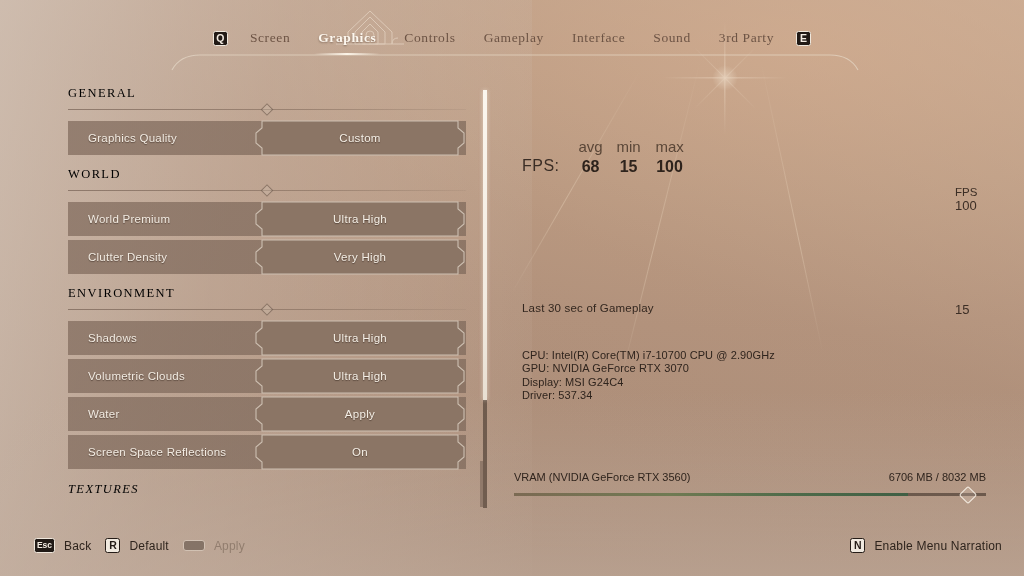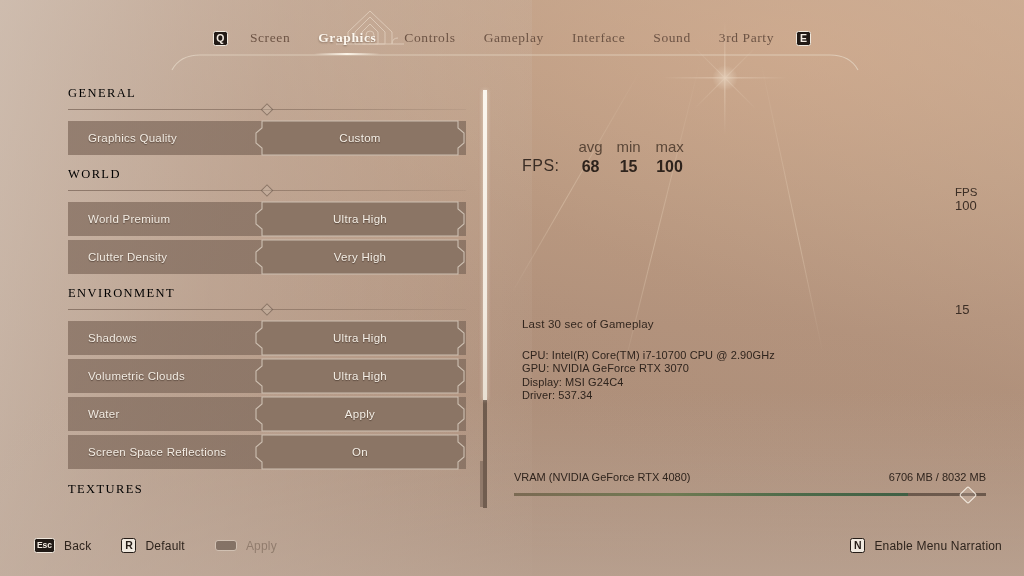--- a/index.html
+++ b/index.html
@@ -191,21 +191,21 @@
     position:absolute; left:455px; top:100px; width:62px;
     font-size:11.5px; color:#3c2e25; line-height:13px;
   }
   .graph-axis .fps-t { display:block; }
   .graph-axis .fps-max { display:block; font-size:13px; }
   .graph-axis-min {
     position:absolute; left:455px; top:216px;
     font-size:13px; color:#3c2e25;
   }
   .graph-caption {
-    position:absolute; left:22px; top:232px;
+    position:absolute; left:22px; top:216px;
     font-size:11.5px; color:#33271f; letter-spacing:.2px;
   }
   .sysinfo {
     position:absolute; left:22px; top:263px;
     font-size:11px; color:#2f241d; line-height:13.4px; letter-spacing:.1px;
   }
   .sysinfo div { white-space:nowrap; }
 
   .vram {
     position:absolute; left:-4px; top:385px; width:460px;
@@ -231,21 +231,21 @@
   }
   .vram-divider {
     position:absolute; left:-16px; top:-10px; width:3px; height:46px;
     background:rgba(120,100,86,.6);
   }
 
   
   #bottombar {
     position:absolute; left:0; bottom:0; width:1024px; height:56px; z-index:6;
   }
-  .bb-left { position:absolute; left:34px; top:18px; display:flex; align-items:center; gap:30px; }
+  .bb-left { position:absolute; left:34px; top:18px; display:flex; align-items:center; gap:14px; }
   .bb-right { position:absolute; right:22px; top:18px; display:flex; align-items:center; }
   .bb-item { display:flex; align-items:center; gap:9px; cursor:pointer; }
   .bb-item .bb-label { font-size:12px; color:#2e241d; letter-spacing:.2px; }
   .bb-item.disabled { opacity:.42; cursor:default; }
   .bb-item.disabled .bb-label { color:#58473a; }
 </style>
 </head>
 <body>
 
 <div id="bg">
@@ -380,21 +380,21 @@
   <div class="row">
     <span class="row-label">Screen Space Reflections</span>
     <span class="pill">
       <svg viewBox="0 0 212 36" preserveAspectRatio="none" xmlns="http://www.w3.org/2000/svg">
         <path d="M8 1 L204 1 L204 8 L210 13 L210 23 L204 28 L204 35 L8 35 L8 28 L2 23 L2 13 L8 8 Z" fill="#8b7565" stroke="#cdbfb1" stroke-width="1.1"></path>
       </svg>
       <span class="pill-text">On</span>
     </span>
   </div>
 
-  <div class="sec-title" style="margin-top:13px;">TEXTURES</div>
+  <div class="sec-title" style="margin-top:13px;font-style:italic;">TEXTURES</div>
 
 </div>
 
 <div id="scrollbar">
   <div class="track"></div>
   <div class="thumb"></div>
 </div>
 
 <div id="stats">
 
@@ -446,21 +446,21 @@
   <div class="sysinfo">
     <div>CPU: Intel(R) Core(TM) i7-10700 CPU @ 2.90GHz</div>
     <div>GPU: NVIDIA GeForce RTX 3070</div>
     <div>Display: MSI G24C4</div>
     <div>Driver: 537.34</div>
   </div>
 
   <div class="vram">
     <div class="vram-divider"></div>
     <div class="vbar-head">
-      <span class="vtitle">VRAM (NVIDIA GeForce RTX 4080)</span>
+      <span class="vtitle">VRAM (NVIDIA GeForce RTX 3560)</span>
       <span class="vval">6706 MB / 8032 MB</span>
     </div>
     <div class="vtrack">
       <div class="vfill"></div>
     </div>
     <div class="vhandle"></div>
   </div>
 </div>
 
 <div id="bottombar">

